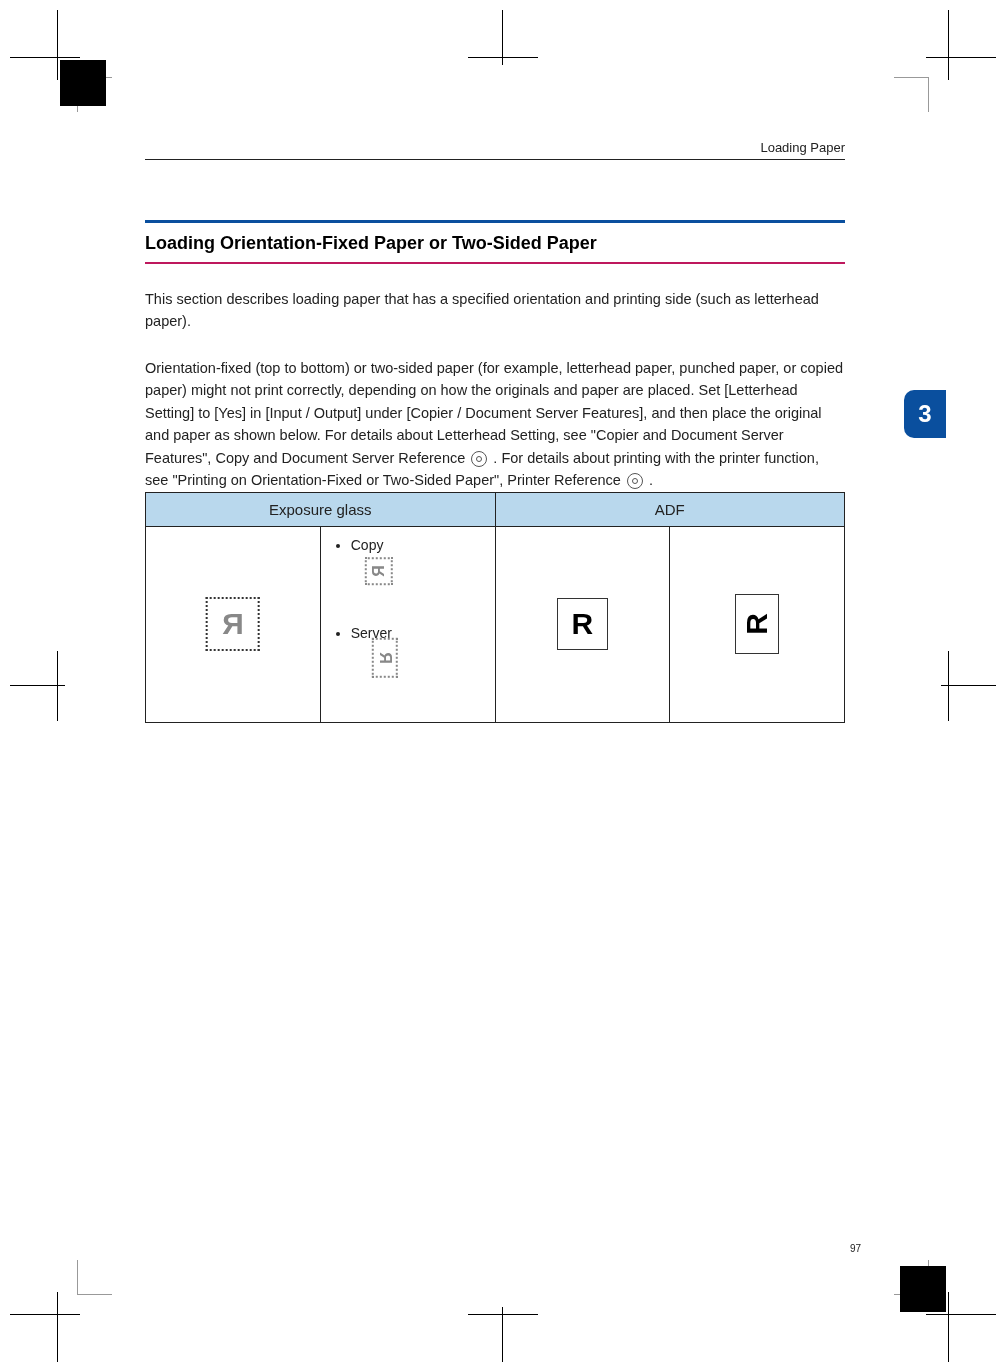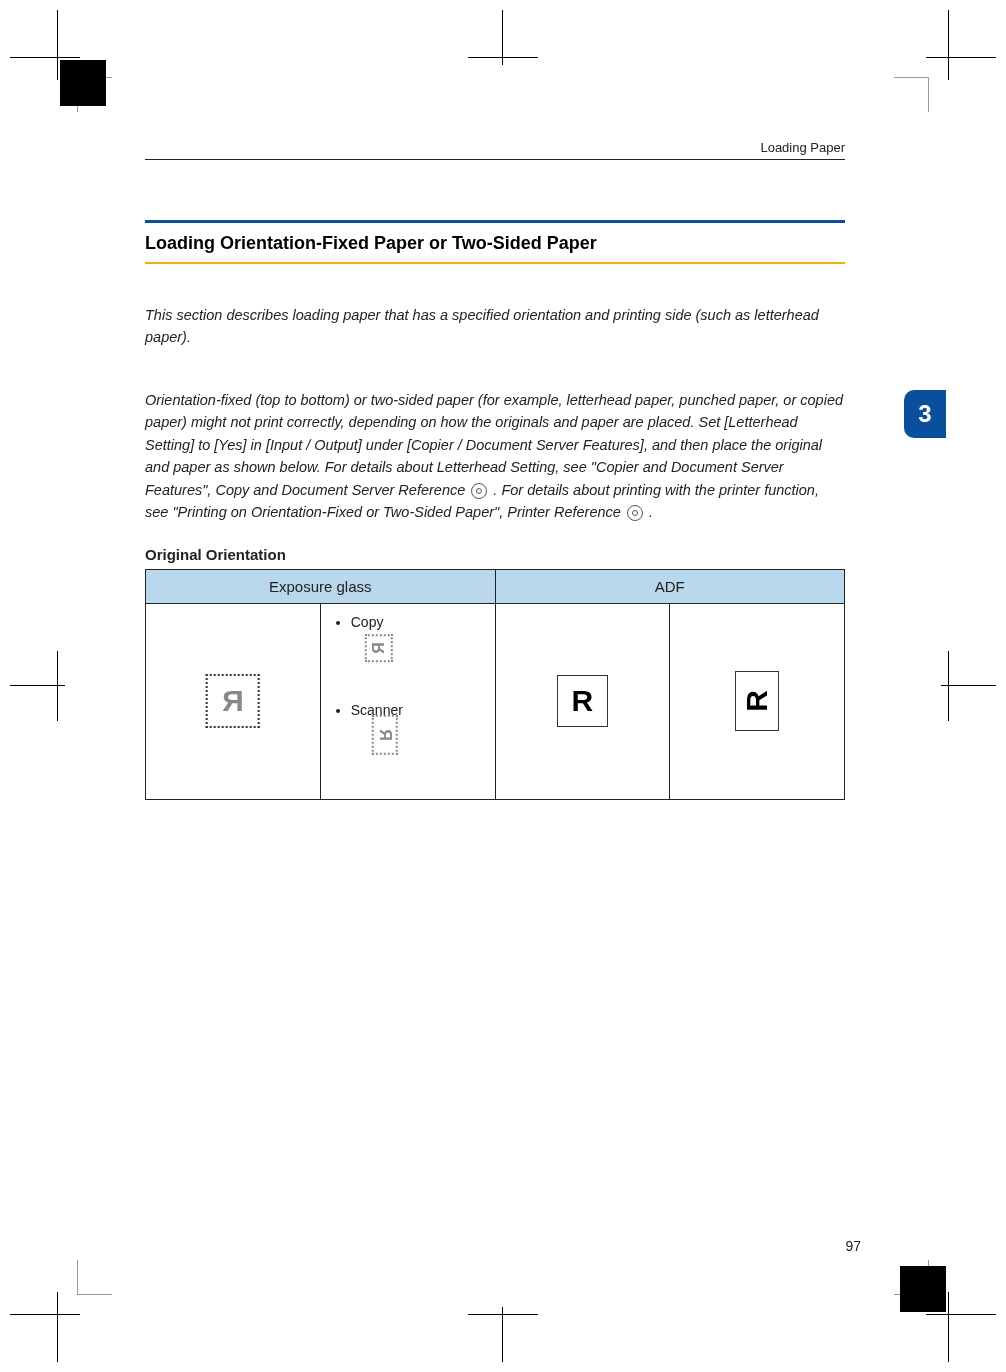--- a/index.html
+++ b/index.html
@@ -61,32 +61,31 @@
     text-align: right;
     font-size: 13px;
     color: #222;
     padding-bottom: 4px;
     border-bottom: 1px solid #222;
   }
 
   .section-heading {
     margin-top: 60px;
     border-top: 3px solid #0a4f9e;
-    border-bottom: 2px solid #eab308;
+    border-bottom: 2px solid #be185d;
     padding: 10px 0 8px 0;
     font-weight: bold;
     font-size: 18px;
     color: #000;
   }
 
   .body-text {
     font-size: 14.5px;
     line-height: 1.55;
-    margin-top: 40px;
-    font-style: italic;
+    margin-top: 24px;
   }
 
   .cd-icon {
     display: inline-block;
     width: 14px;
     height: 14px;
     border: 1.5px solid #555;
     border-radius: 50%;
     position: relative;
     vertical-align: middle;
@@ -190,21 +189,21 @@
     border-radius: 10px 0 0 10px;
     display: flex;
     align-items: center;
     justify-content: center;
   }
 
   .page-number {
     position: absolute;
     right: 145px;
     bottom: 118px;
-    font-size: 14px;
+    font-size: 10px;
   }
 </style>
 </head>
 <body>
 
 <div class="crop h" style="left:10px; top:57px;"></div>
 <div class="crop h" style="right:10px; top:57px;"></div>
 <div class="crop v" style="left:57px; top:10px;"></div>
 <div class="crop v" style="right:57px; top:10px;"></div>
 
@@ -252,23 +251,20 @@
   </div>
 
   <div class="body-text">
     <span>Orientation-fixed (top to bottom) or two-sided paper (for example, letterhead paper, punched paper, or copied paper) might not print correctly, depending on how the originals and paper are placed. Set [Letterhead Setting] to [Yes] in [Input / Output] under [Copier / Document Server Features], and then place the original and paper as shown below. For details about Letterhead Setting, see "Copier and Document Server Features", Copy and Document Server Reference</span>
     <span class="cd-icon"></span>
     <span>. For details about printing with the printer function, see "Printing on Orientation-Fixed or Two-Sided Paper", Printer Reference</span>
     <span class="cd-icon"></span>
     <span>.</span>
   </div>
 
-  <div class="subhead">
-    <span>Original Orientation</span>
-  </div>
 
   <table class="orient">
     <colgroup>
       <col style="width:25%">
       <col style="width:25%">
       <col style="width:25%">
       <col style="width:25%">
     </colgroup>
     <thead>
       <tr>
@@ -289,21 +285,21 @@
         </td>
         <td class="split">
           <ul>
             <li>
               <span>Copy</span><br>
               <span class="mini-glyph" style="display:inline-block; transform: scaleX(-1) rotate(90deg);">
                 <span>R</span>
               </span>
             </li>
             <li style="margin-bottom:6px;">
-              <span>Scanner</span><br>
+              <span>Server</span><br>
               <span class="mini-glyph" style="display:inline-block; transform: scaleX(-1) rotate(-90deg); padding:3px 12px;">
                 <span>R</span>
               </span>
             </li>
           </ul>
         </td>
         <td>
           <span class="glyph-box">
             <span>R</span>
           </span>

